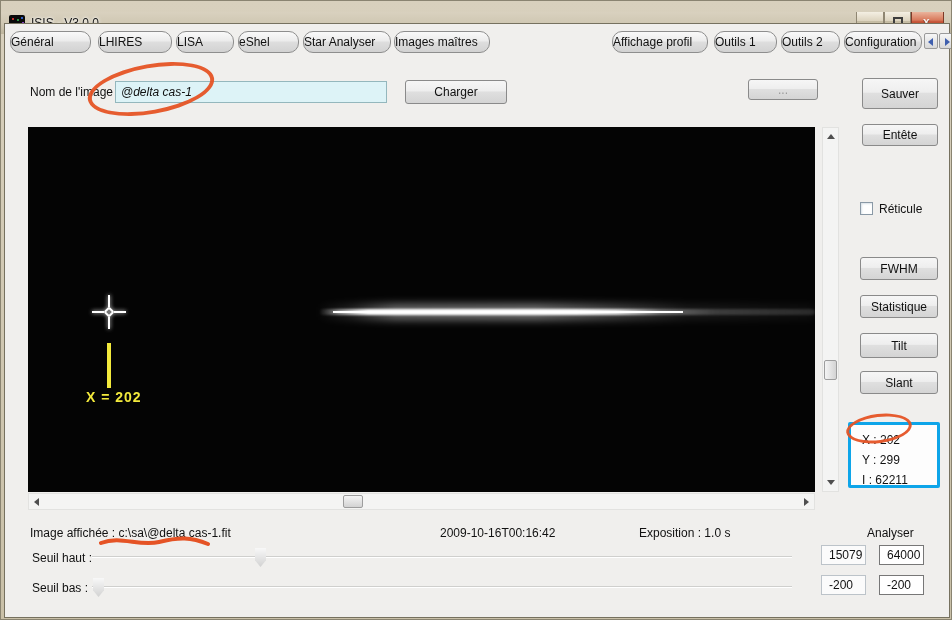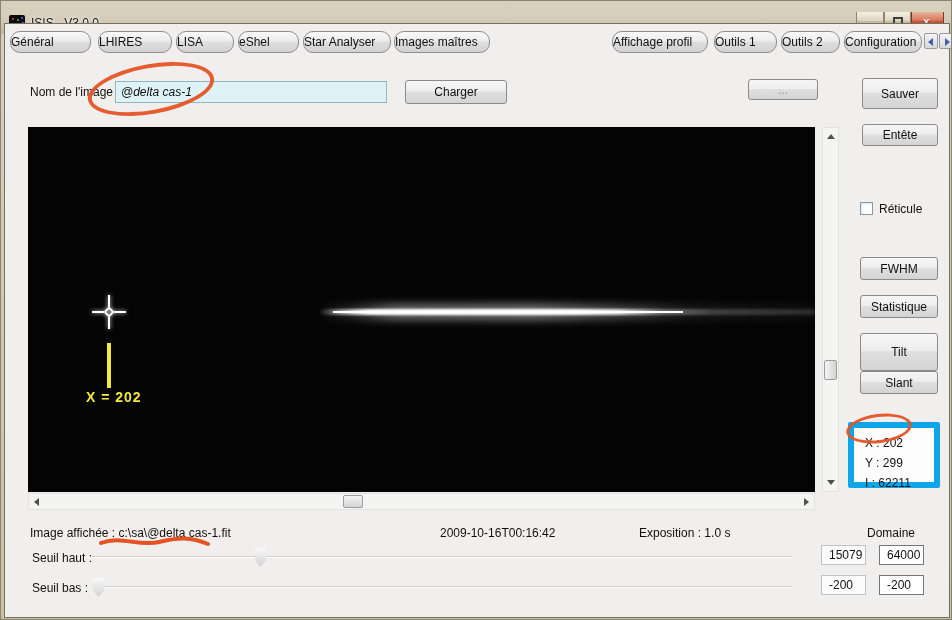--- a/index.html
+++ b/index.html
@@ -62,21 +62,21 @@
   #hscroll{left:23px;top:469px;width:787px;height:17px;}
   .sb-thumb{position:absolute;background:linear-gradient(90deg,#f4f4f4,#d9d9d9);border:1px solid #9d9d9d;border-radius:2px;}
   #vthumb{left:1px;top:232px;width:13px;height:20px;background:linear-gradient(90deg,#f4f4f4,#d3d3d3);}
   #hthumb{left:314px;top:1px;width:20px;height:13px;background:linear-gradient(180deg,#f4f4f4,#d3d3d3);}
   .sb .tri-up{position:absolute;left:4px;top:6px;width:0;height:0;border-left:4px solid transparent;border-right:4px solid transparent;border-bottom:5px solid #4f4f4f;}
   .sb .tri-down{position:absolute;left:4px;bottom:6px;width:0;height:0;border-left:4px solid transparent;border-right:4px solid transparent;border-top:5px solid #4f4f4f;}
   .sb .tri-l{position:absolute;left:5px;top:4px;width:0;height:0;border-top:4px solid transparent;border-bottom:4px solid transparent;border-right:5px solid #4f4f4f;}
   .sb .tri-r{position:absolute;right:5px;top:4px;width:0;height:0;border-top:4px solid transparent;border-bottom:4px solid transparent;border-left:5px solid #4f4f4f;}
   
   #reticule-box{position:absolute;left:855px;top:178px;width:13px;height:13px;background:#fff;border:1px solid #8a99a6;box-shadow:inset 1px 1px 2px #d9e2e8;}
-  #info-box{position:absolute;left:843px;top:398px;width:92px;height:66px;background:#fdfdfd;border:6px solid #0ea5e9;border-radius:2px;font-size:12px;color:#111;padding:5px 0 0 11px;line-height:20px;}
+  #info-box{position:absolute;left:843px;top:398px;width:92px;height:66px;background:#fdfdfd;border:3px solid #0ea5e9;border-radius:2px;font-size:12px;color:#111;padding:5px 0 0 11px;line-height:20px;}
   
   .slider-track{position:absolute;height:2px;background:#cfcfcd;border-bottom:1px solid #fff;width:700px;left:87px;}
   .slider-thumb{position:absolute;width:11px;height:19px;
        background:linear-gradient(180deg,#f8f8f8,#d2d2d2);
        clip-path:polygon(0 0,100% 0,100% 64%,50% 100%,0 64%);
        filter:drop-shadow(0 0 1px #777);}
   .valbox{position:absolute;width:45px;height:20px;font-size:12px;color:#111;padding:2px 0 0 7px;}
   .valbox.ro{background:#fbfbfb;border:1px solid #bcc3c9;}
   .valbox.rw{background:#fff;border:1px solid #777;}
   
@@ -155,32 +155,32 @@
     <div class="sb" id="hscroll">
       <span class="tri-l"></span>
       <div class="sb-thumb" id="hthumb"></div>
       <span class="tri-r"></span>
     </div>
 
     <div id="reticule-box"></div>
     <div class="lbl" style="left:874px;top:178px">Réticule</div>
     <button class="btn" style="left:855px;top:233px;width:78px;height:23px">FWHM</button>
     <button class="btn" style="left:855px;top:271px;width:78px;height:23px">Statistique</button>
-    <button class="btn" style="left:855px;top:309px;width:78px;height:38px">Tilt</button>
+    <button class="btn" style="left:855px;top:309px;width:78px;height:25px">Tilt</button>
     <button class="btn" style="left:855px;top:347px;width:78px;height:23px">Slant</button>
     <div id="info-box">
       <div>X : 202</div>
       <div>Y : 299</div>
       <div>I : 62211</div>
     </div>
 
     <div class="lbl" style="left:25px;top:502px">Image affichée : c:\sa\@delta cas-1.fit</div>
     <div class="lbl" style="left:435px;top:502px">2009-10-16T00:16:42</div>
     <div class="lbl" style="left:634px;top:502px">Exposition : 1.0 s</div>
-    <div class="lbl" style="left:862px;top:502px">Domaine</div>
+    <div class="lbl" style="left:862px;top:502px">Analyser</div>
 
     <div class="lbl" style="left:27px;top:527px">Seuil haut :</div>
     <div class="slider-track" style="top:532px"></div>
     <div class="slider-thumb" style="left:250px;top:524px"></div>
     <div class="valbox ro" style="left:816px;top:521px">15079</div>
     <div class="valbox rw" style="left:874px;top:521px">64000</div>
 
     <div class="lbl" style="left:27px;top:557px">Seuil bas :</div>
     <div class="slider-track" style="top:562px"></div>
     <div class="slider-thumb" style="left:88px;top:554px"></div>

